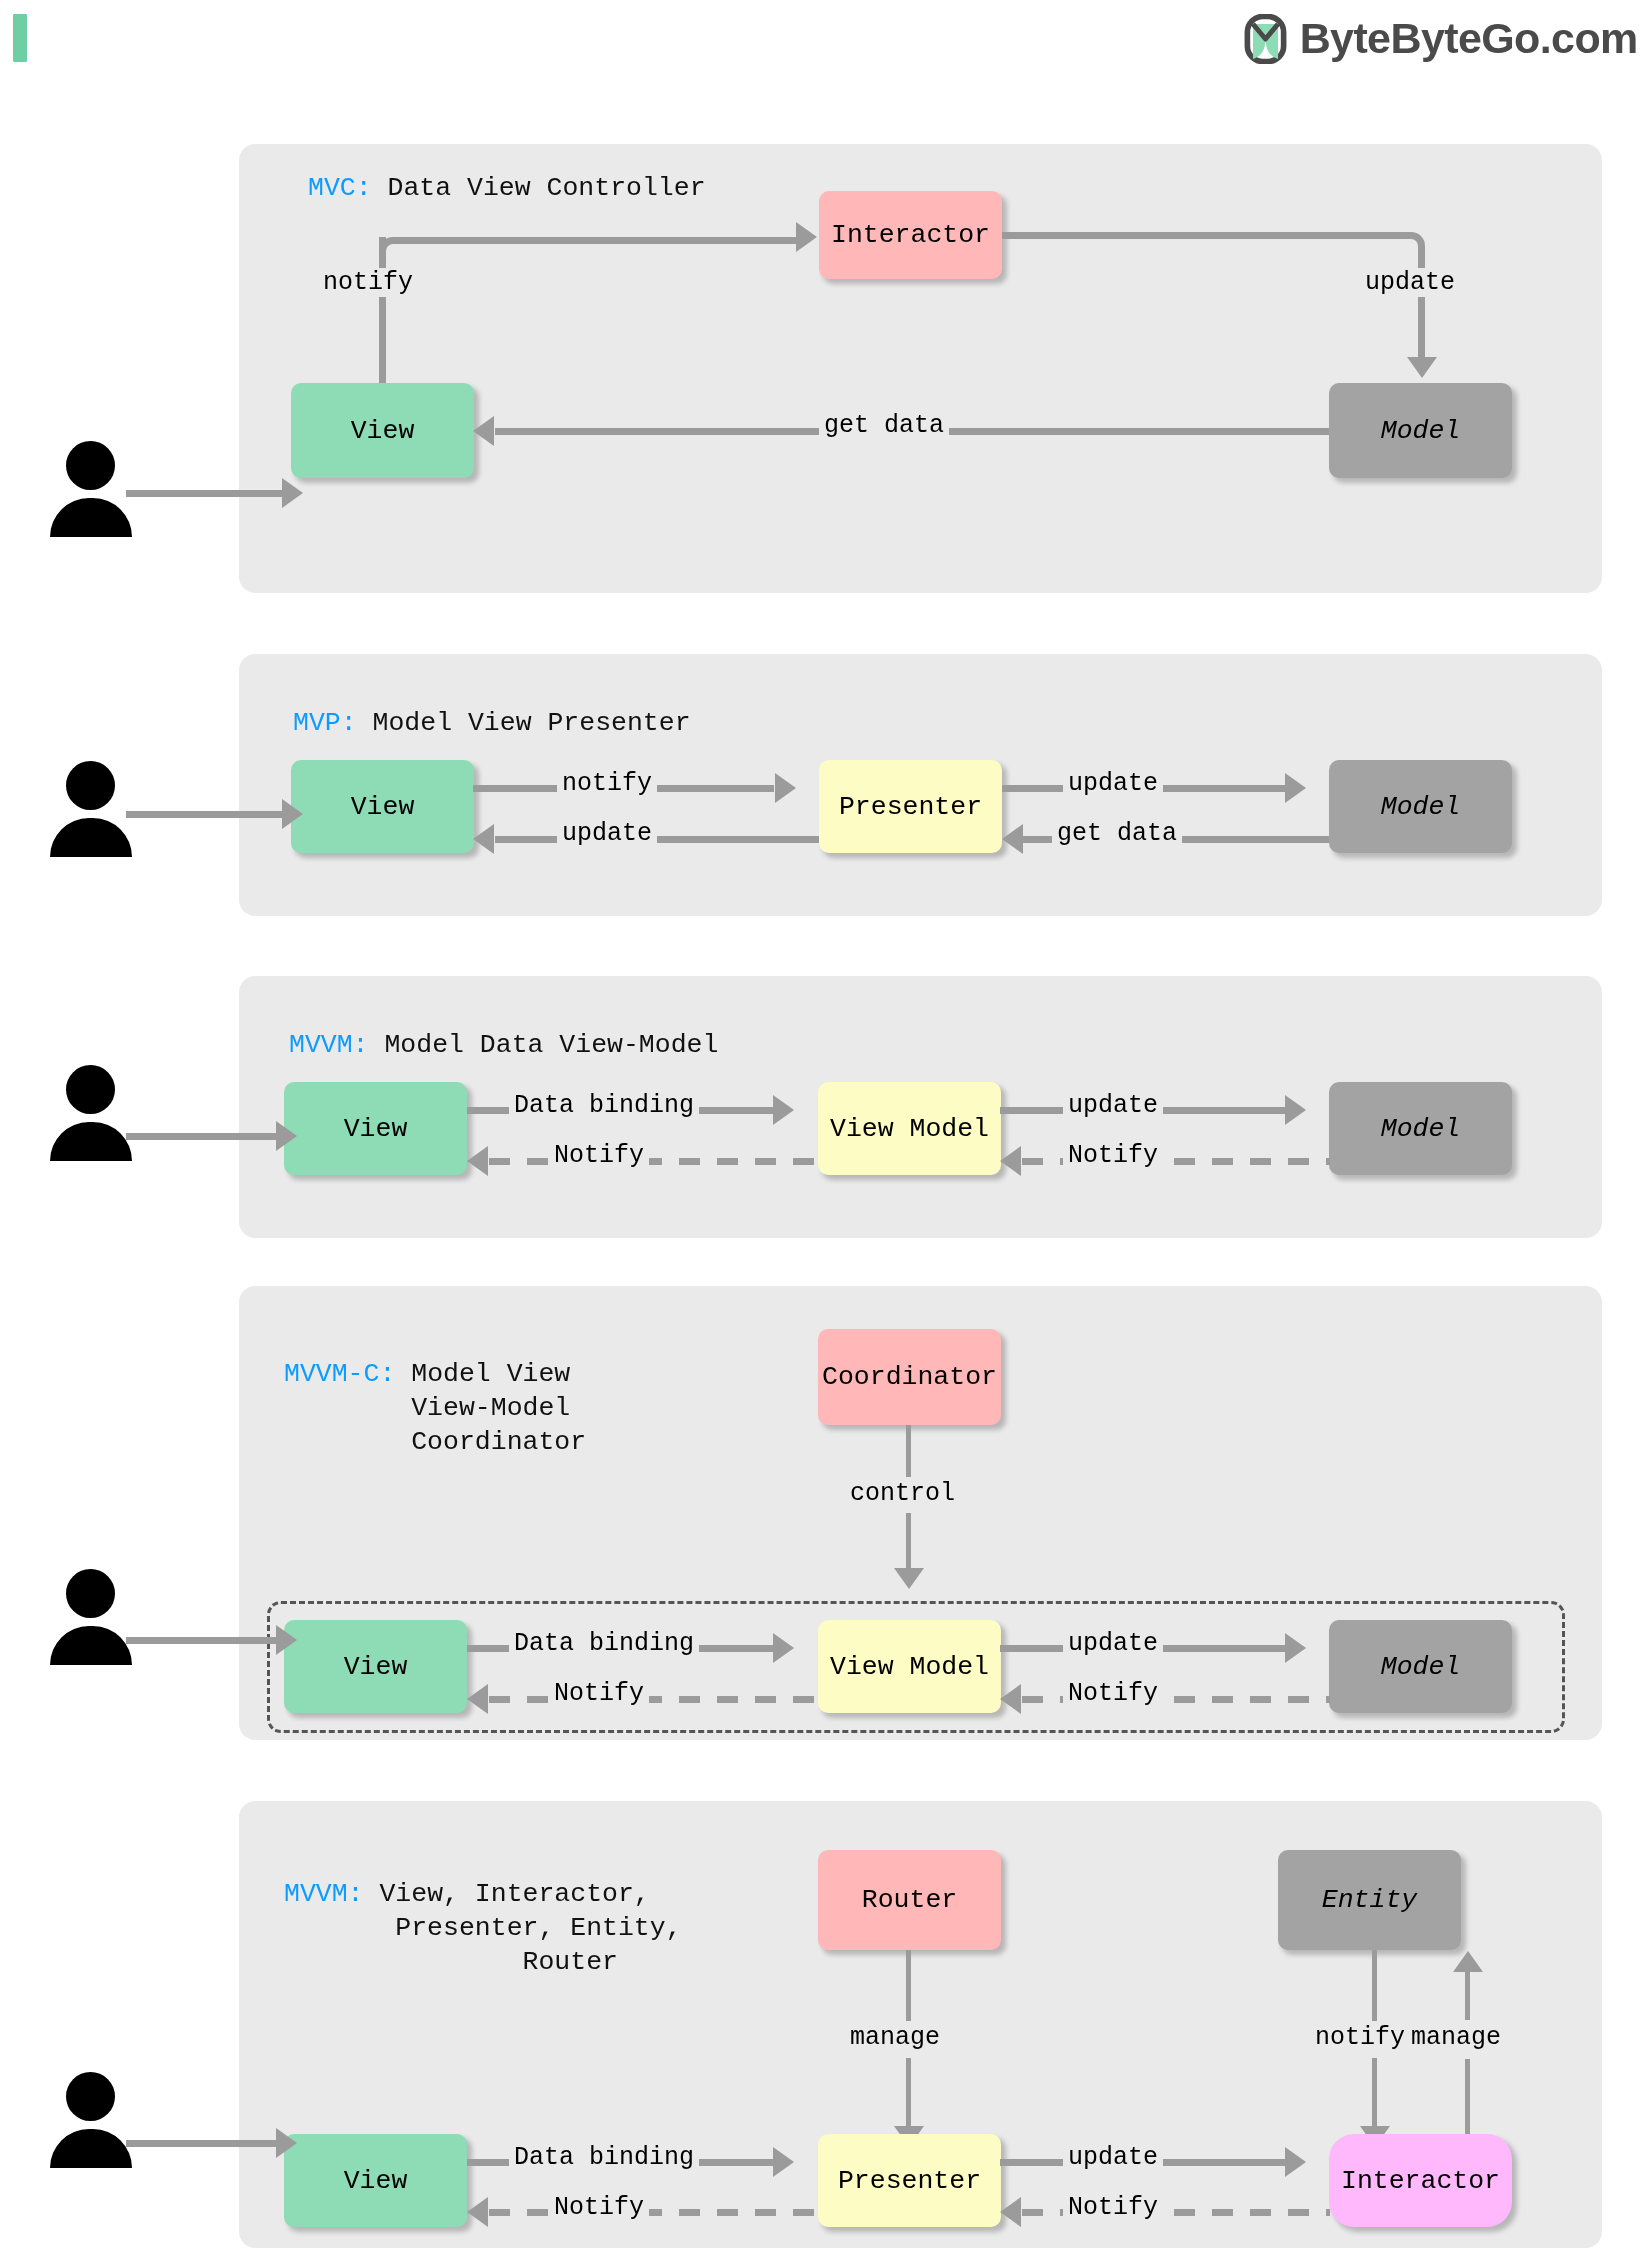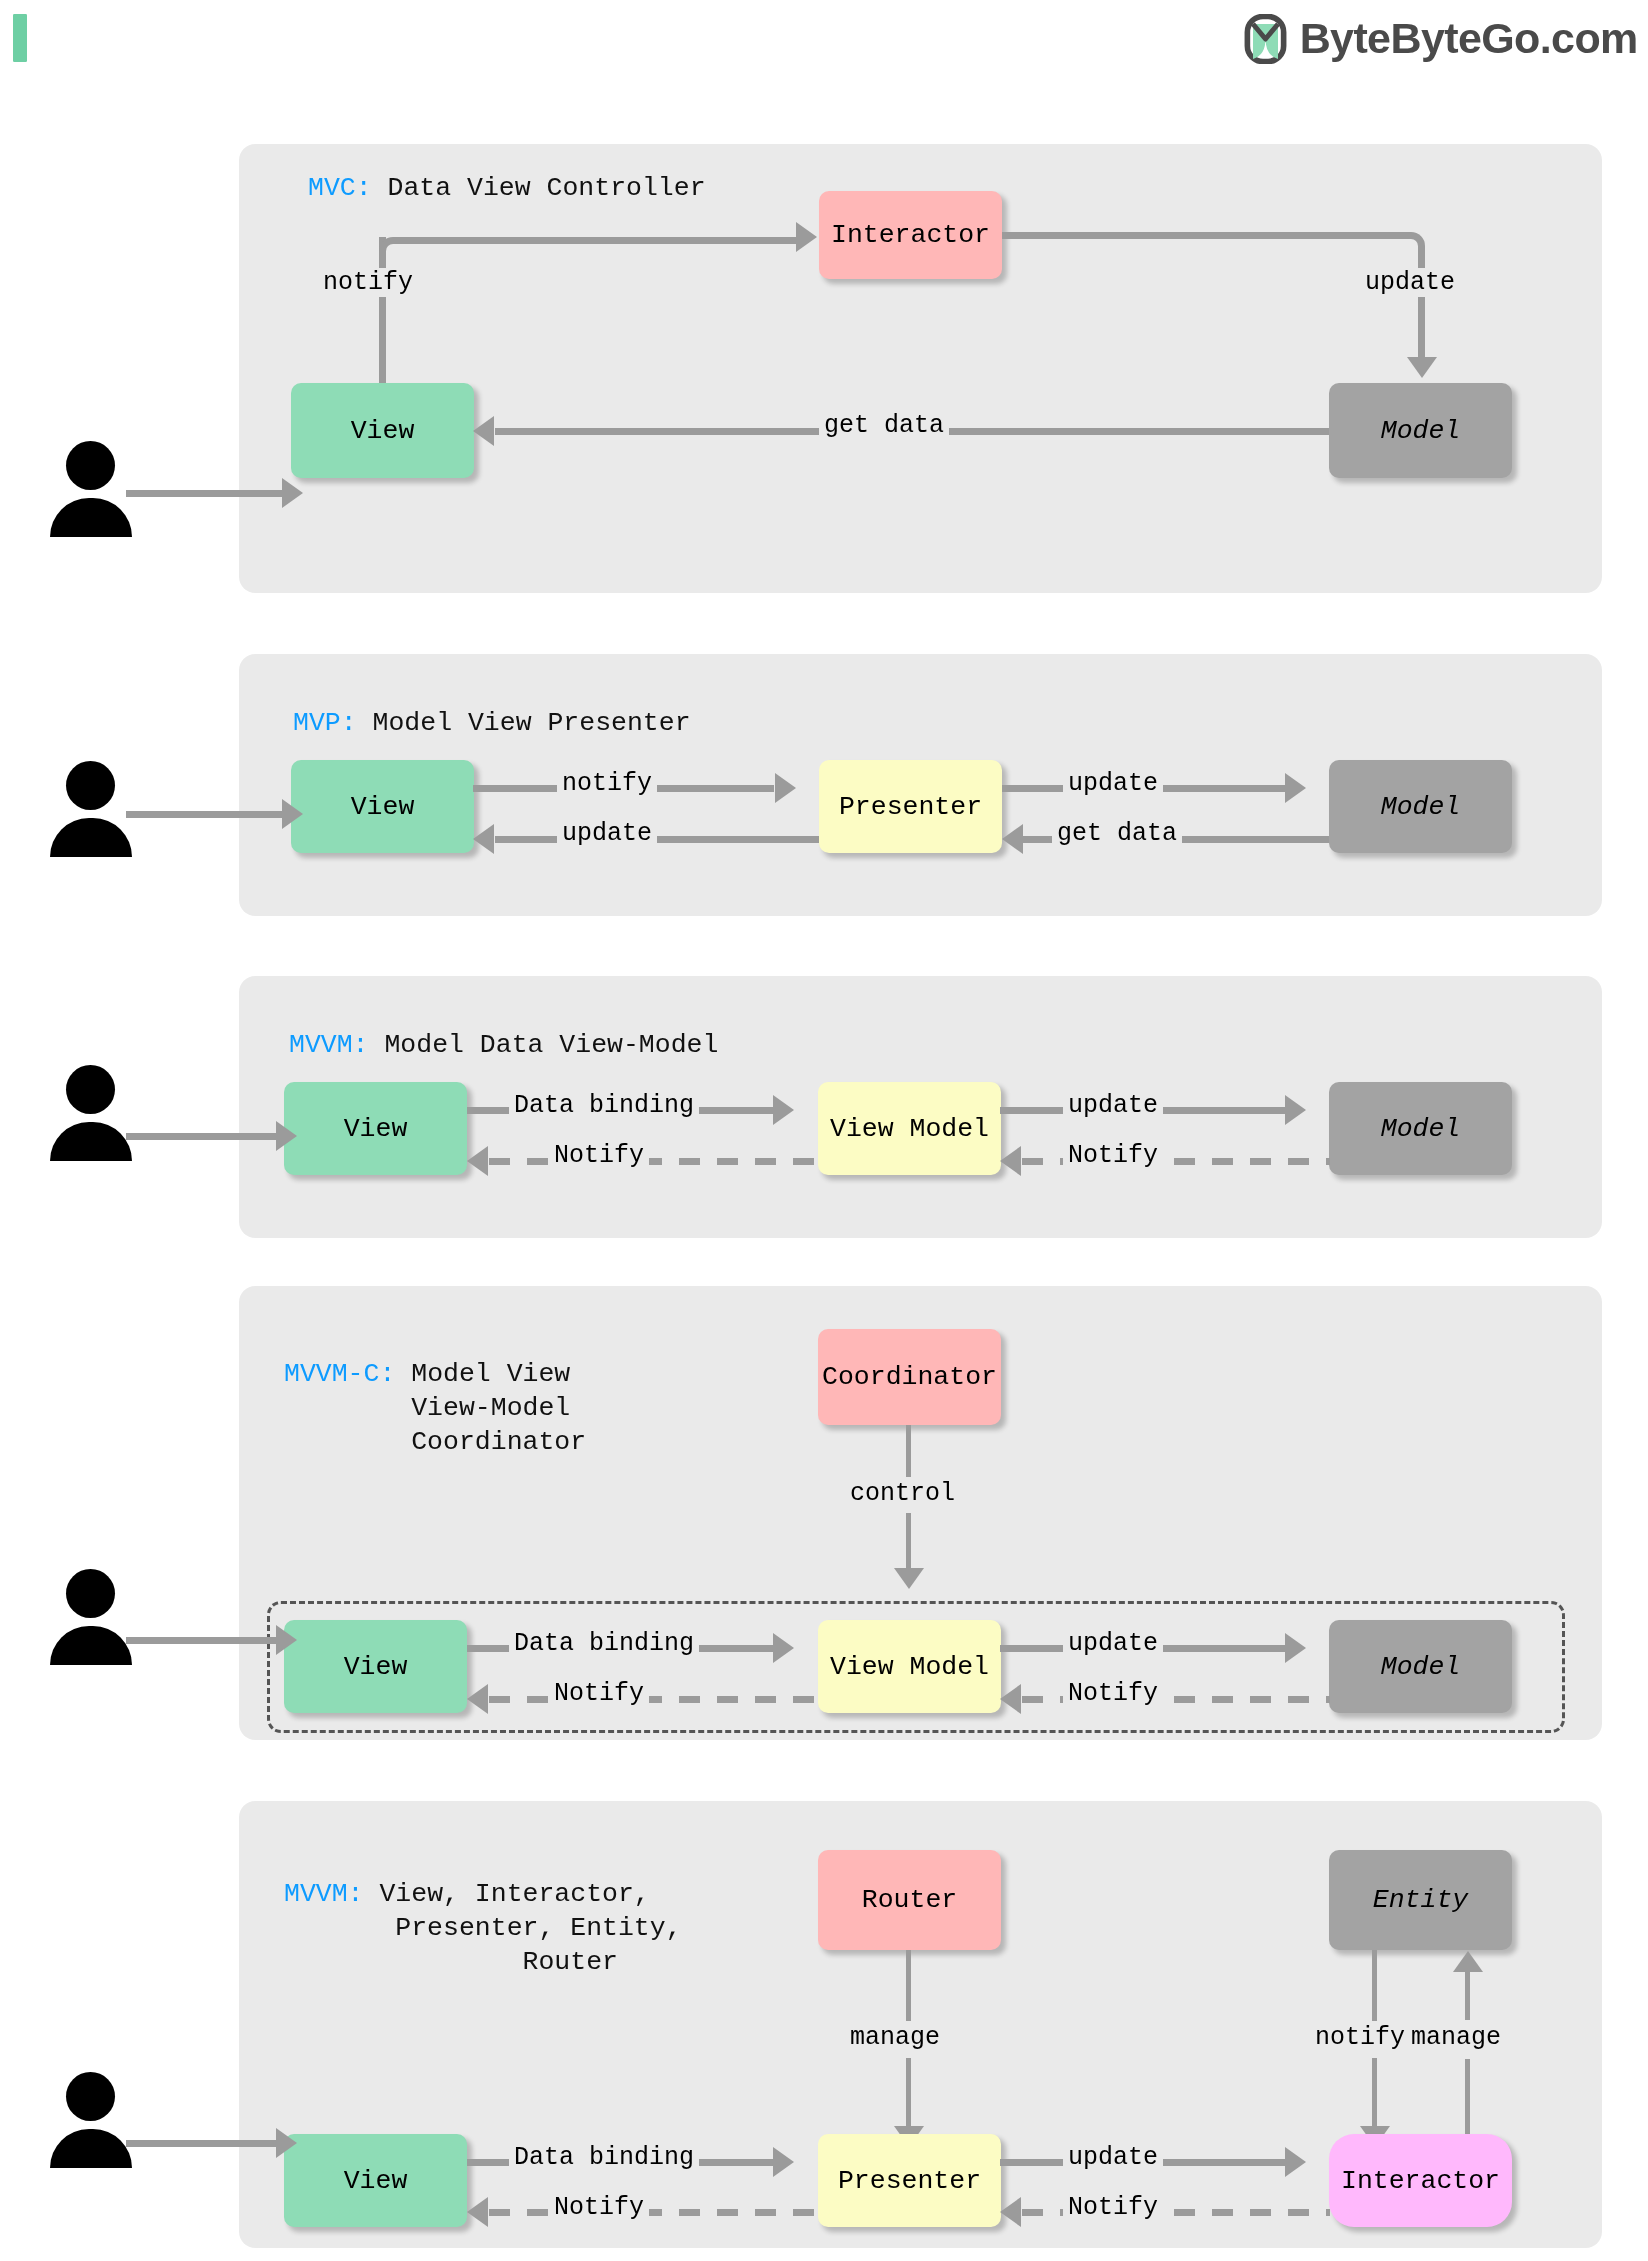--- a/index.html
+++ b/index.html
@@ -214,21 +214,21 @@
   <div class="caption" style="left:45px;top:76px;"><span class="key">MVVM:</span><span> View, Interactor,
        Presenter, Entity,
                Router</span></div>
 
   <div class="node n-ctrl" style="left:579px;top:49px;width:183px;height:100px;">Router</div>
   <div class="thin-v" style="left:667px;top:149px;height:71px;"></div>
   <div class="elabel" style="left:606px;top:222px;">manage</div>
   <div class="thin-v" style="left:667px;top:257px;height:69px;"></div>
   <div class="arrow ar-down" style="left:655px;top:325px;"></div>
 
-  <div class="node n-model" style="left:1090px;top:49px;width:183px;height:100px;">Entity</div>
+  <div class="node n-model" style="left:1039px;top:49px;width:183px;height:100px;">Entity</div>
 
   <div class="thin-v" style="left:1133px;top:149px;height:71px;"></div>
   <div class="elabel" style="left:1071px;top:222px;">notify</div>
   <div class="thin-v" style="left:1133px;top:257px;height:69px;"></div>
   <div class="arrow ar-down" style="left:1121px;top:325px;"></div>
 
   <div class="thin-v" style="left:1226px;top:258px;height:87px;"></div>
   <div class="elabel" style="left:1167px;top:222px;">manage</div>
   <div class="thin-v" style="left:1226px;top:171px;height:48px;"></div>
   <div class="arrow ar-up" style="left:1214px;top:150px;"></div>

